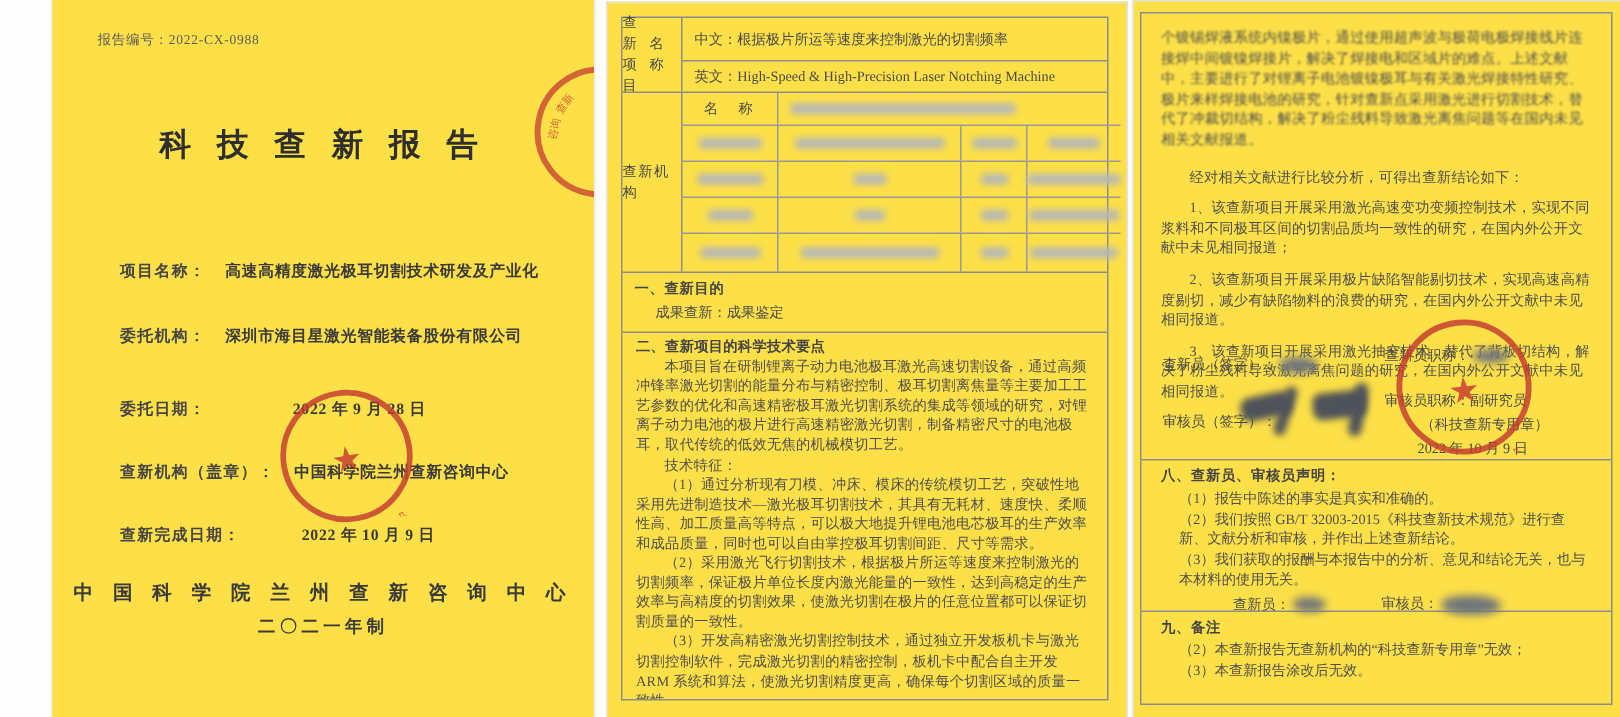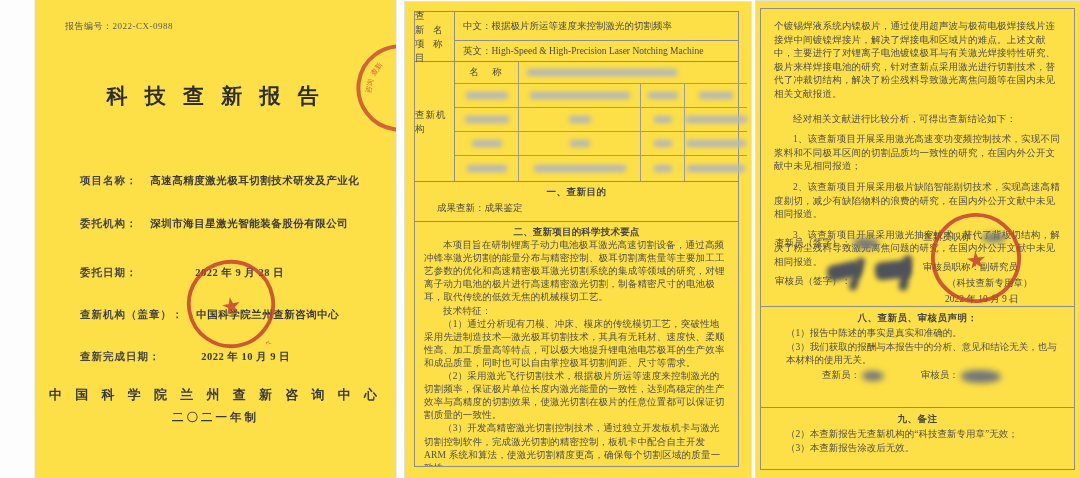--- a/index.html
+++ b/index.html
@@ -35,21 +35,21 @@
   .t2-body{flex:1;display:flex;flex-direction:column;}
   .cellrow{display:flex;align-items:center;padding:0 8px;color:#4a4a4a;}
   .cell-cn{height:29px;border-bottom:1px solid #8d8d8d;filter:blur(.35px);}
   .cell-en{height:20px;filter:blur(.35px);}
   .orgrow{display:grid;border-bottom:1px solid #9a9a9a;align-items:center;}
   .orgrow:last-child{border-bottom:none;}
   .gc{height:100%;display:flex;align-items:center;justify-content:center;border-right:1px solid #9a9a9a;}
   .gc:last-child{border-right:none;}
   .rd{display:inline-block;height:7px;background:#b3b6ba;border-radius:2px;filter:blur(2.4px);}
   .sec1{border-bottom:1px solid #8d8d8d;height:40px;padding:4px 8px 0 8px;color:#4a4a4a;}
-  .sec-title{font-weight:bold;letter-spacing:.5px;color:#454545;text-align:center;}
+  .sec-title{font-weight:bold;letter-spacing:.5px;color:#454545;}
   .sec1-content{margin:3px 0 0 14px;filter:blur(.3px);}
   .sec2{flex:1;padding:4px 9px 0 9px;color:#4e4e4e;overflow:hidden;}
   .sec2 p{margin:0;line-height:13.1px;text-indent:2em;filter:blur(.45px);letter-spacing:.2px;}
   .sec2 p.sec2-title{text-indent:0;filter:blur(.2px);}
 
   
   .page3{left:755px;top:0;width:324px;height:478px;border:1px solid #e2e2e2;overflow:hidden;}
   .t3{position:absolute;left:4px;top:7px;width:315px;height:462px;border:1.3px solid #8d8d8d;
       box-sizing:border-box;display:flex;flex-direction:column;font-size:9.5px;color:#4e4e4e;}
   .t3 *{box-sizing:border-box;}
@@ -259,20 +259,21 @@
           <text font-size="10" fill="currentColor" letter-spacing="1.5">
             <textPath href="#sealArc2" startOffset="50%" text-anchor="middle">中国科学院兰州查新咨询中心</textPath>
           </text>
           <text x="60" y="73" font-size="30" text-anchor="middle" fill="currentColor">★</text>
         </svg>
       </div>
 
       <div class="t3-mid">
         <p class="sec-title halfblur">八、查新员、审核员声明：</p>
         <p class="t3-sub">（1）报告中陈述的事实是真实和准确的。</p>
+        <p class="t3-sub">（2）我们按照 GB/T 32003-2015《科技查新技术规范》进行查新、文献分析和审核，并作出上述查新结论。</p>
         <p class="t3-sub">（3）我们获取的报酬与本报告中的分析、意见和结论无关，也与本材料的使用无关。</p>
         <p class="t3-sigrow">
           <span>查新员：</span>
           <span class="sig" style="width:22px;height:10px"></span>
           <span style="margin-left:34px">审核员：</span>
           <span class="sig" style="width:40px;height:13px"></span>
         </p>
       </div>
 
       <div class="t3-bot">

